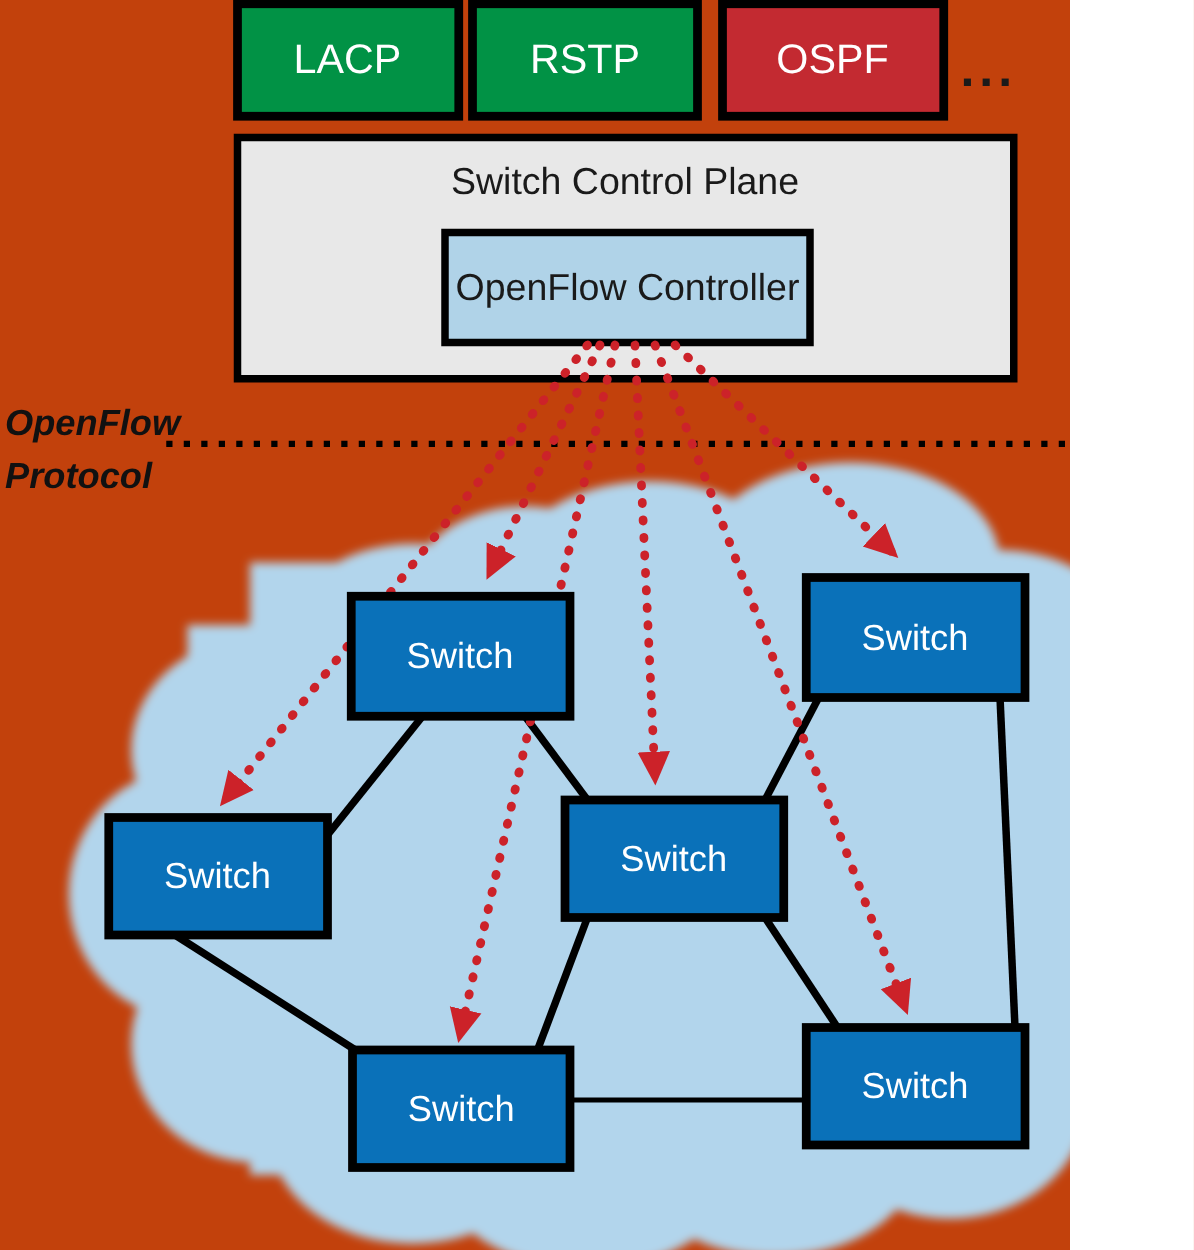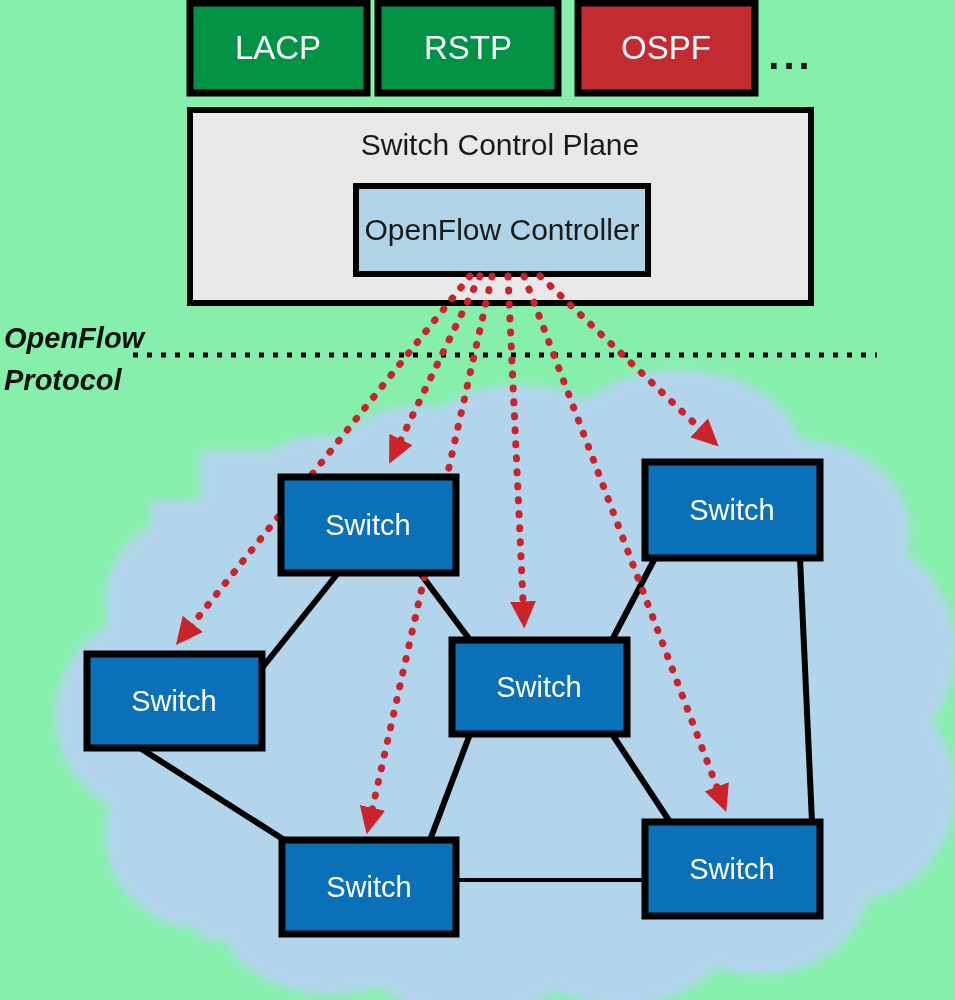--- a/index.html
+++ b/index.html
@@ -5,23 +5,23 @@
   html, body {
     margin: 0;
     padding: 0;
     background: #ffffff;
   }
   body {
     font-family: "Liberation Sans", sans-serif;
   }
   #stage {
     position: relative;
-    width: 955px;
+    width: 856px;
     height: 1000px;
-    background: #86efac;
+    background: #c2410c;
     overflow: hidden;
   }
   #diagram-svg {
     position: absolute;
     left: 0;
     top: 0;
     width: 955px;
     height: 1000px;
   }
   .box-label {

